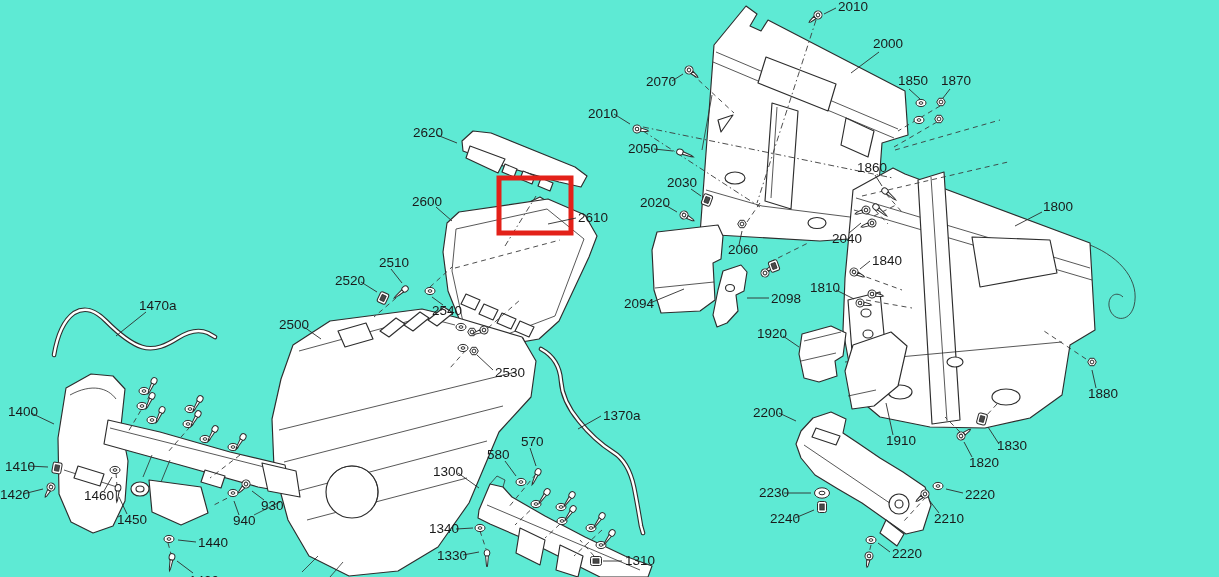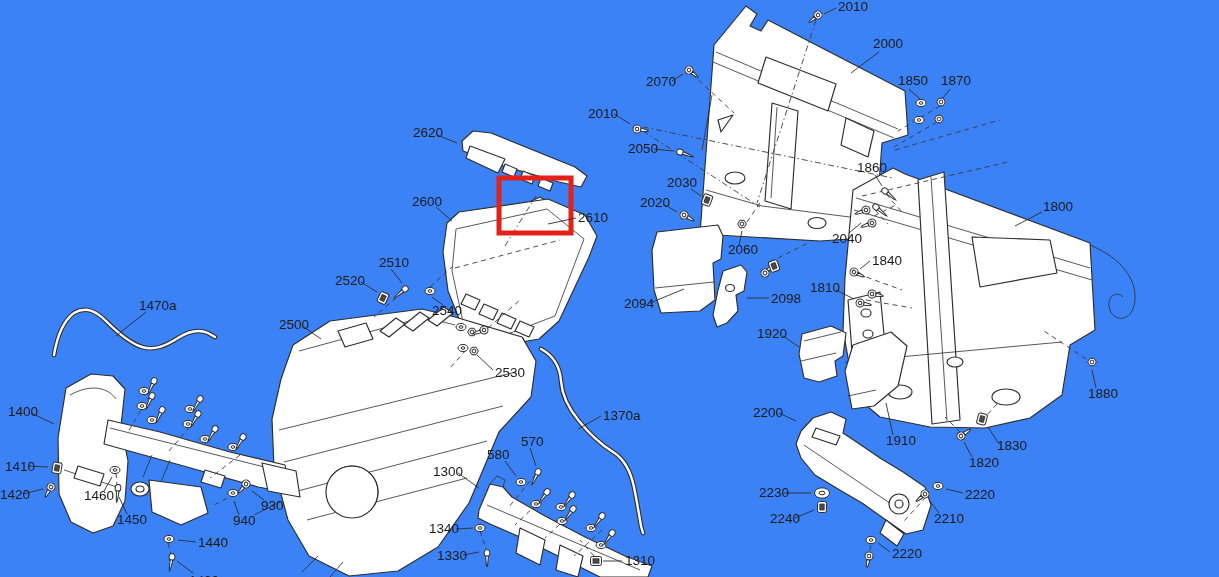--- a/index.html
+++ b/index.html
@@ -1,16 +1,16 @@
 <!DOCTYPE html>
 <html><head>
 <meta charset="utf-8">
 <style>
   html,body{margin:0;padding:0;background:#ffffff;width:1219px;height:577px;overflow:hidden;}
-  .canvas{position:relative;width:1219px;height:577px;background:#3b82f6;}
+  .canvas{position:relative;width:1219px;height:577px;background:#5eead4;}
   svg{display:block;}
   .part{fill:#ffffff;stroke:#2d2d2d;stroke-width:1.15;stroke-linejoin:round;stroke-linecap:round;}
   .thin{fill:none;stroke:#2d2d2d;stroke-width:0.8;}
   .tube{fill:none;stroke:#2d2d2d;stroke-width:4.6;stroke-linecap:round;}
   .tube-core{fill:none;stroke:#ffffff;stroke-width:2.4;stroke-linecap:round;}
   .dash{fill:none;stroke:#3a3a3a;stroke-width:0.9;stroke-dasharray:6 3 1.5 3;}
   .dash2{fill:none;stroke:#3a3a3a;stroke-width:0.9;stroke-dasharray:5 4;}
   .fast{fill:#ffffff;stroke:#2d2d2d;stroke-width:1;}
   .fast-dark{fill:#4a4a4a;stroke:#2d2d2d;stroke-width:0.8;}
   .lbl{font-family:"Liberation Sans",sans-serif;font-size:13.5px;fill:#1a1a1a;}

